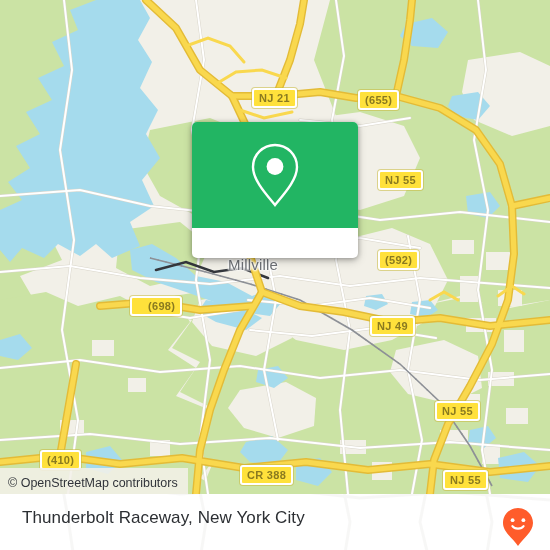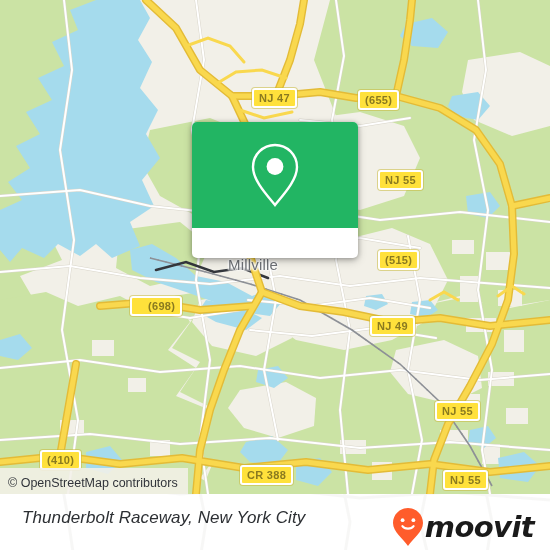--- a/index.html
+++ b/index.html
@@ -122,21 +122,20 @@
 
   
   #footer-bar {
     position: absolute;
     left: 0;
     top: 494px;
     width: 550px;
     height: 56px;
     background: #ffffff;
     overflow: hidden;
-    font-style: italic;
   }
   #footer-watermark { position:absolute; left:0; top:-22px; opacity:.10; }
   #footer-title {
     position: absolute;
     left: 22px;
     top: 14px;
     font-size: 17px;
     color: #2c2f33;
     font-family: "Liberation Sans", sans-serif;
     letter-spacing: .1px;
@@ -333,24 +332,24 @@
         <path d="M216,84 L236,72 L262,70 L286,78"></path>
         <path d="M240,110 L264,118 L292,112"></path>
         <path d="M498,296 L512,286 L524,294"></path>
         <path d="M430,300 L444,292 L458,300"></path>
         <path d="M186,46 L208,38 L230,46 L244,62"></path>
       </g>
 
     </g>
   </svg>
 
-  <div class="shield" style="left:252px; top:88px;">NJ 47</div>
+  <div class="shield" style="left:252px; top:88px;">NJ 21</div>
   <div class="shield" style="left:358px; top:90px;">(655)</div>
   <div class="shield" style="left:378px; top:170px;">NJ 55</div>
-  <div class="shield" style="left:378px; top:250px;">(515)</div>
+  <div class="shield" style="left:378px; top:250px;">(592)</div>
   <div class="shield" style="left:130px; top:296px;padding-left:16px;">(698)</div>
   <div class="shield" style="left:370px; top:316px;">NJ 49</div>
   <div class="shield" style="left:435px; top:401px;">NJ 55</div>
   <div class="shield" style="left:40px;  top:450px;">(410)</div>
   <div class="shield" style="left:240px; top:465px;">CR 388</div>
   <div class="shield" style="left:443px; top:470px;">NJ 55</div>
 
   <div id="city-label">Millville</div>
 
   <div id="popup-card">
@@ -383,16 +382,15 @@
 
   <div id="footer-title">Thunderbolt Raceway, New York City</div>
 
   <div id="footer-logo">
     <svg width="32" height="40" viewBox="0 0 32 40">
       <path d="M16 1 C7.7 1 1 7.7 1 16 C1 25 11 31.5 16 39 C21 31.5 31 25 31 16 C31 7.7 24.3 1 16 1 Z" fill="#ff5c2b"></path>
       <circle cx="10.6" cy="13.2" r="1.9" fill="#ffffff"></circle>
       <circle cx="21.4" cy="13.2" r="1.9" fill="#ffffff"></circle>
       <path d="M10.4 19.2 C12.6 22.4 19.4 22.4 21.6 19.2" fill="none" stroke="#ffffff" stroke-width="2.1" stroke-linecap="round"></path>
     </svg>
-    <span id="moovit-wordmark">moovit</span>
   </div>
 
 </div>
 
 </body></html>

